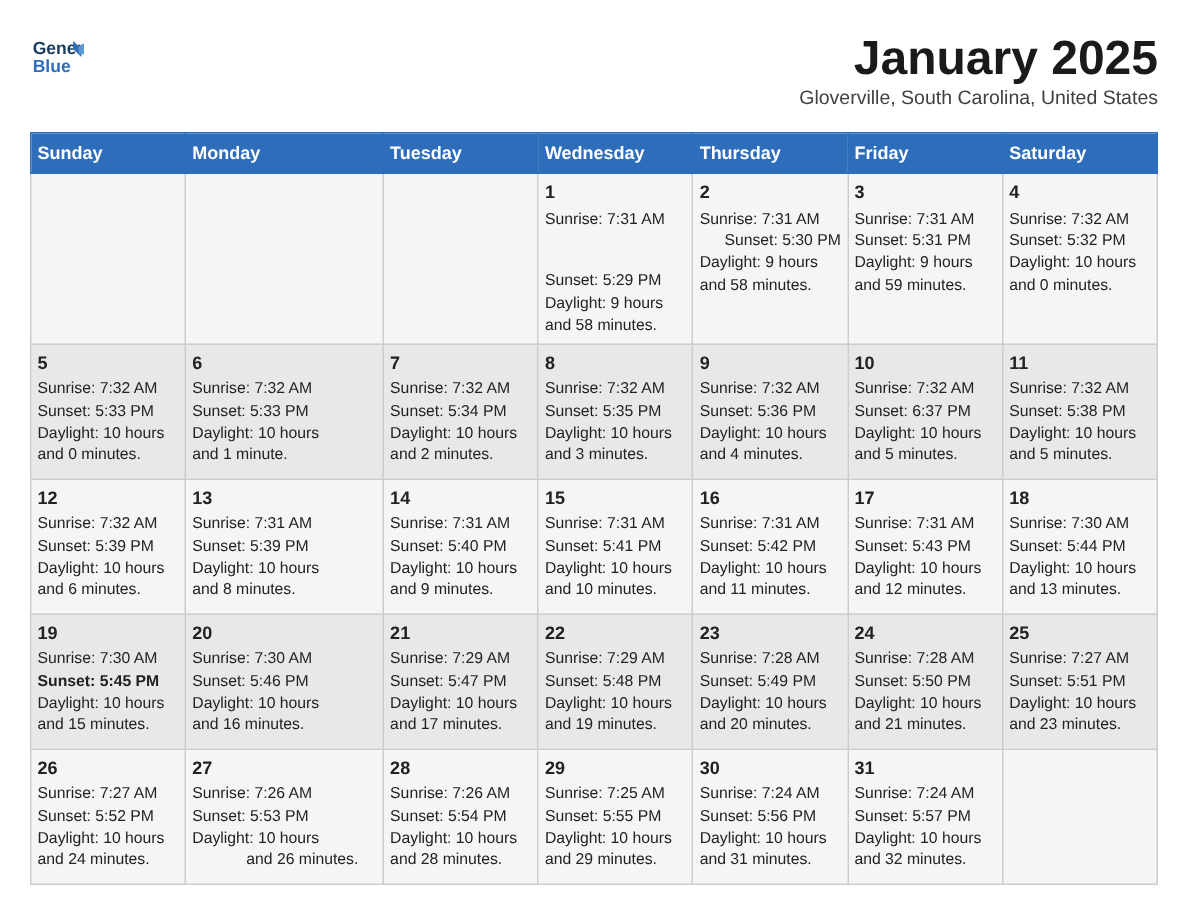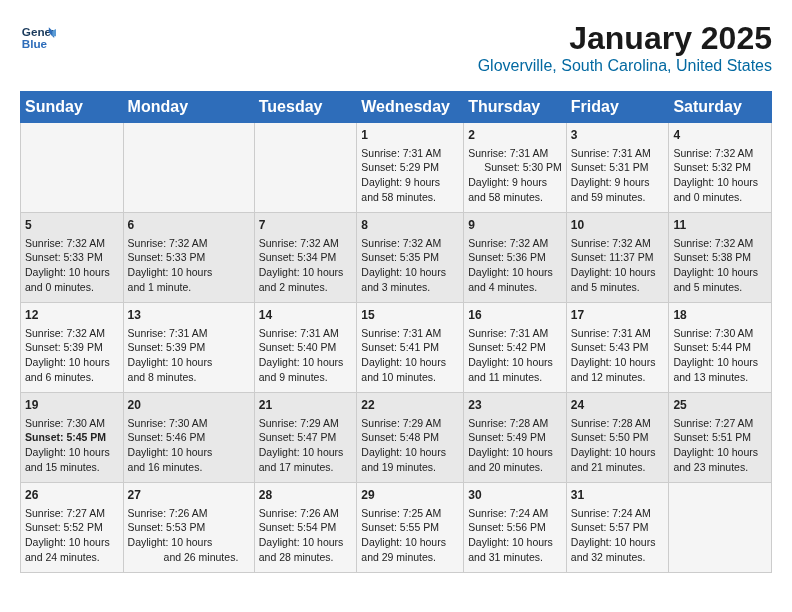--- a/index.html
+++ b/index.html
@@ -27,36 +27,36 @@
     }
     .title-block {
       text-align: right;
     }
     .calendar-title {
       font-size: 32px;
       font-weight: bold;
       color: #1a1a1a;
     }
     .calendar-subtitle {
-      font-size: 16px;
-      color: #0369a1;
+      font-size: 13px;
+      color: #404040;
     }
     table {
       width: 100%;
       border-collapse: collapse;
       font-size: 11px;
     }
     thead tr {
       background-color: #2e6dba;
       color: #fff;
     }
     thead th {
       padding: 6px 4px;
       text-align: left;
-      font-size: 16px;
+      font-size: 12px;
       font-weight: bold;
       border: 1px solid #2e6dba;
     }
     tbody tr {
       vertical-align: top;
     }
     tbody tr:nth-child(odd) {
       background-color: #f5f5f5;
     }
     tbody tr:nth-child(even) {
@@ -112,21 +112,21 @@
     </tr>
   </thead>
   <tbody id="calendar-body">
   <tr>
         <td class="empty"></td>
         <td class="empty"></td>
         <td class="empty"></td>
         <td>
           <span class="day-number">1</span>
           <span style="display: block;">Sunrise: 7:31 AM</span>
-          <span style="display: block;">Sunset: 5:29 PM</span>
+          <span style="display: block; margin-top: 27px;">Sunset: 5:29 PM</span>
           <span style="display: block;">Daylight: 9 hours</span>
           <span style="display: block;">and 58 minutes.</span>
         </td>
         <td>
           <span class="day-number">2</span>
           <span style="display: block;">Sunrise: 7:31 AM</span>
           <span style="display: block; text-align: right;">Sunset: 5:30 PM</span>
           <span style="display: block;">Daylight: 9 hours</span>
           <span style="display: block;">and 58 minutes.</span>
         </td>
@@ -177,21 +177,21 @@
         <td>
           <span class="day-number">9</span>
           <span style="display: block;">Sunrise: 7:32 AM</span>
           <span style="display: block;">Sunset: 5:36 PM</span>
           <span style="display: block;">Daylight: 10 hours</span>
           <span style="display: block;">and 4 minutes.</span>
         </td>
         <td>
           <span class="day-number">10</span>
           <span style="display: block;">Sunrise: 7:32 AM</span>
-          <span style="display: block;">Sunset: 11:37 PM</span>
+          <span style="display: block;">Sunset: 6:37 PM</span>
           <span style="display: block;">Daylight: 10 hours</span>
           <span style="display: block;">and 5 minutes.</span>
         </td>
         <td>
           <span class="day-number">11</span>
           <span style="display: block;">Sunrise: 7:32 AM</span>
           <span style="display: block;">Sunset: 5:38 PM</span>
           <span style="display: block;">Daylight: 10 hours</span>
           <span style="display: block;">and 5 minutes.</span>
         </td>

